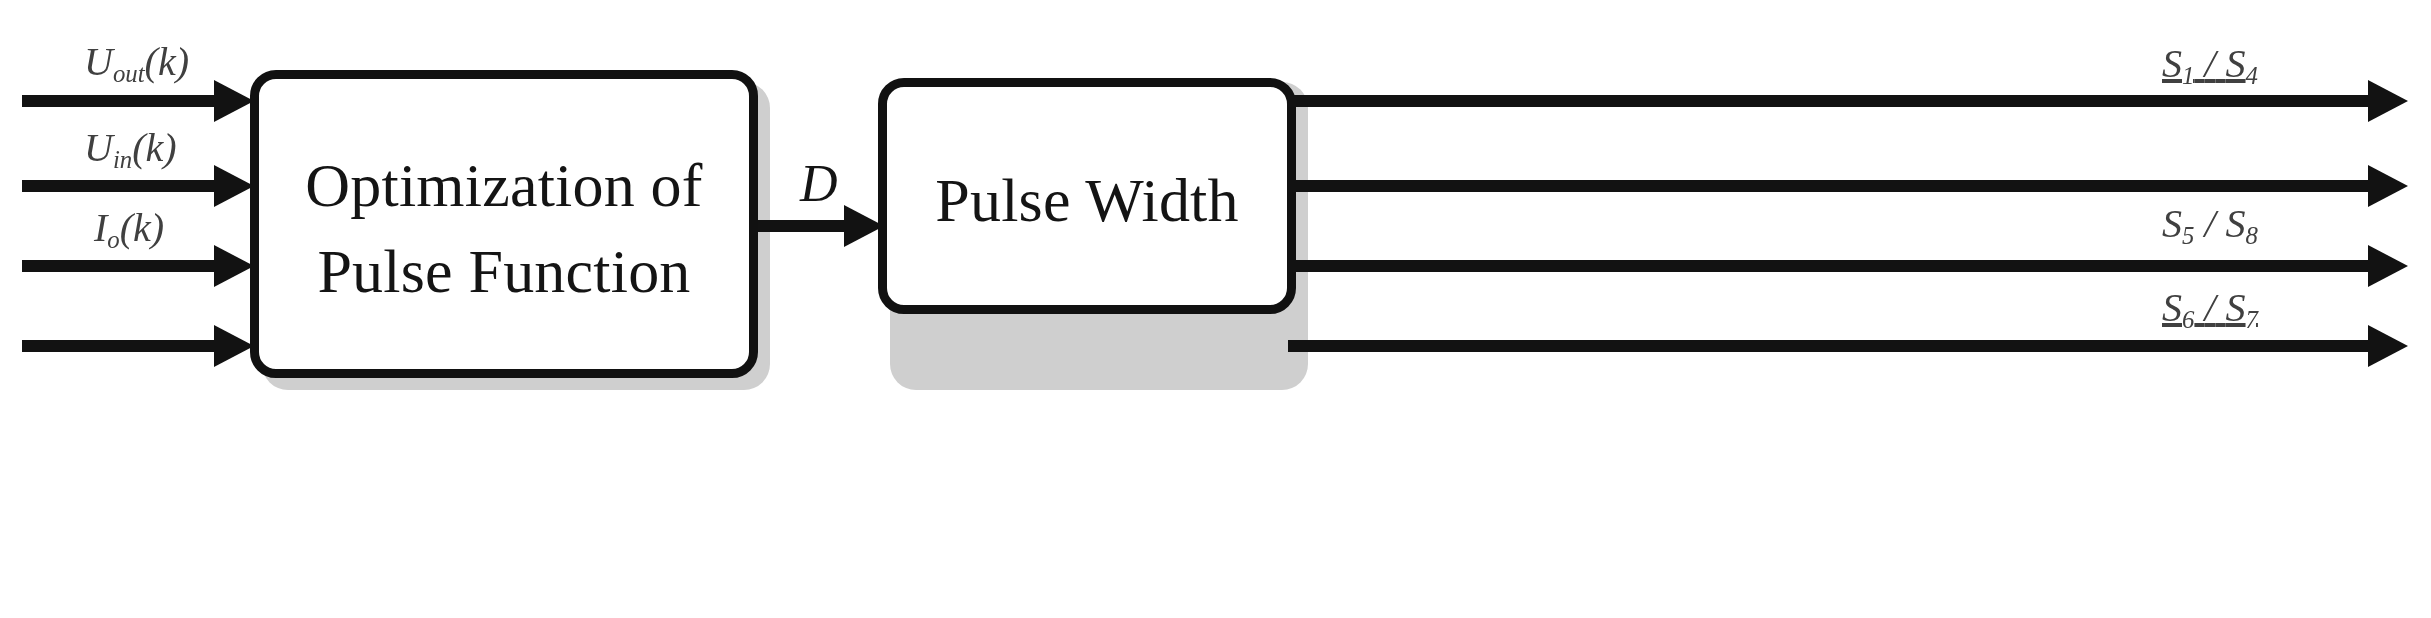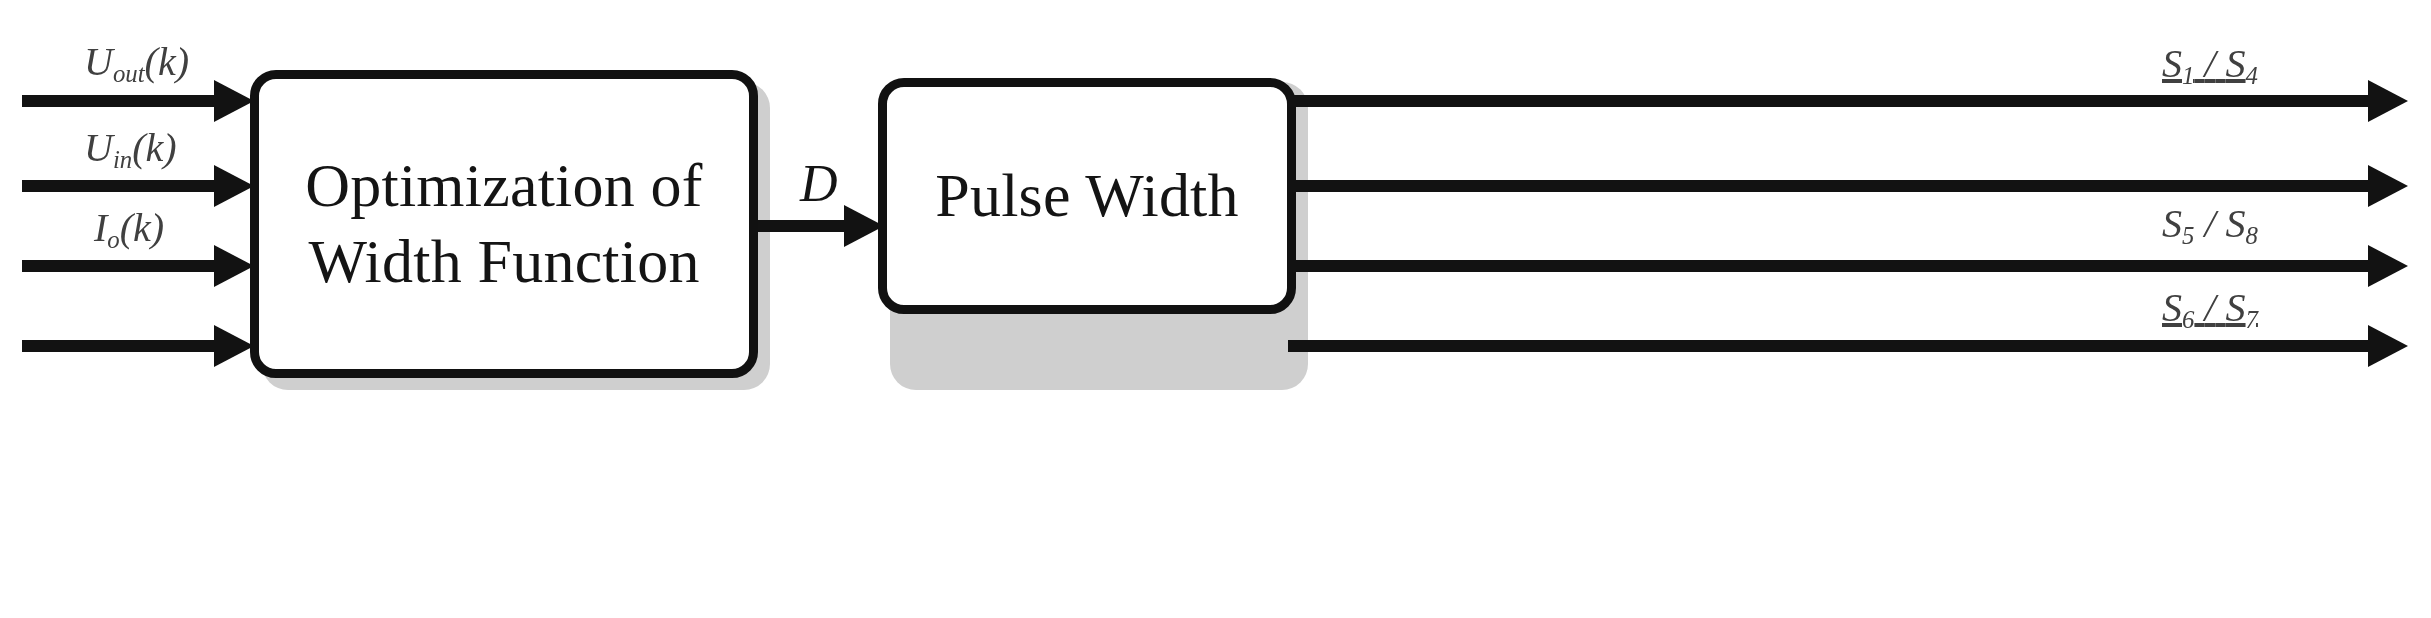--- a/index.html
+++ b/index.html
@@ -33,20 +33,21 @@
     align-items: center;
     justify-content: center;
   }
   .block-line {
     font-family: "Liberation Serif", "DejaVu Serif", serif;
     font-size: 62px;
     line-height: 1.22;
     color: #141414;
     white-space: nowrap;
     letter-spacing: 0.2px;
+    margin-top: 10px;
   }
 
   
   .arrow {
     position: absolute;
     height: 0;
   }
   .arrow-shaft {
     position: absolute;
     left: 0;
@@ -130,21 +131,21 @@
   </div>
 
   <div class="arrow" style="left:22px; top:346px; width:232px;">
     <div class="arrow-shaft" style="width:196px;"></div>
     <div class="arrow-head" style="left:192px;"></div>
   </div>
 
   <div class="block-shadow" style="left:262px; top:82px; width:508px; height:308px;"></div>
   <div class="block" style="left:250px; top:70px; width:508px; height:308px;">
     <div class="block-line">Optimization of</div>
-    <div class="block-line">Width Function</div>
+    <div class="block-line">Pulse Function</div>
   </div>
 
   <div class="d-label" style="left:800px; top:158px;">D</div>
 
   <div class="arrow" style="left:758px; top:226px; width:126px;">
     <div class="arrow-shaft" style="width:90px;"></div>
     <div class="arrow-head" style="left:86px;"></div>
   </div>
 
   <div class="block-shadow" style="left:890px; top:82px; width:418px; height:308px;"></div>

